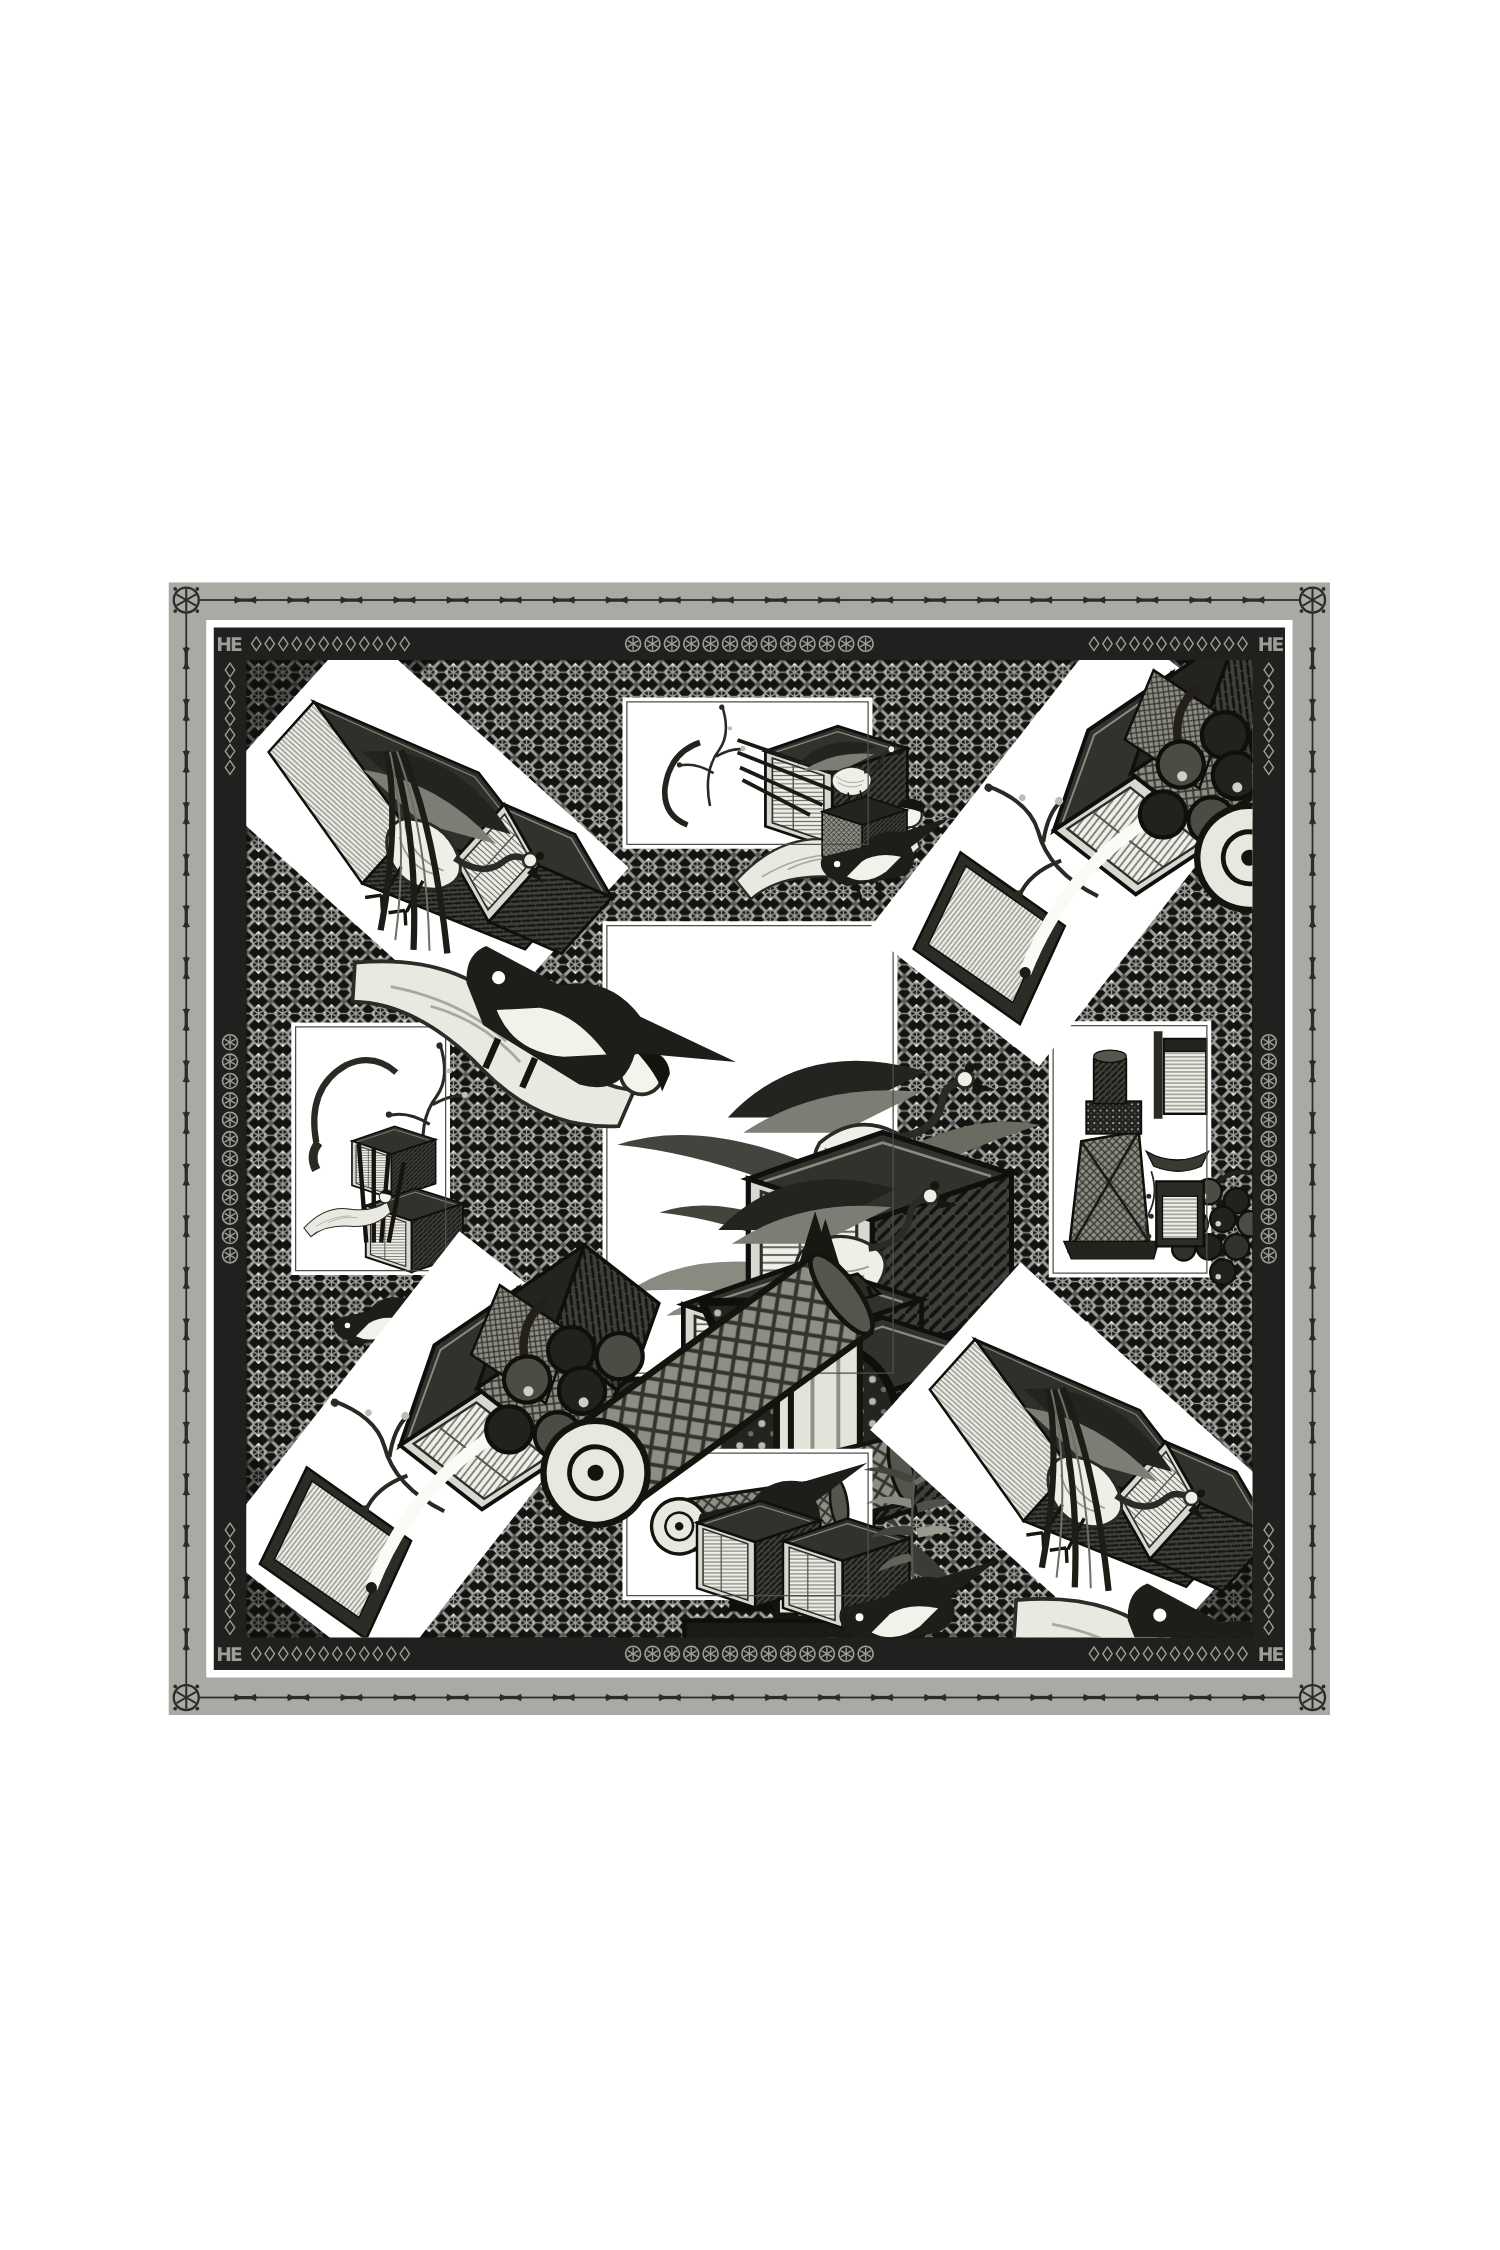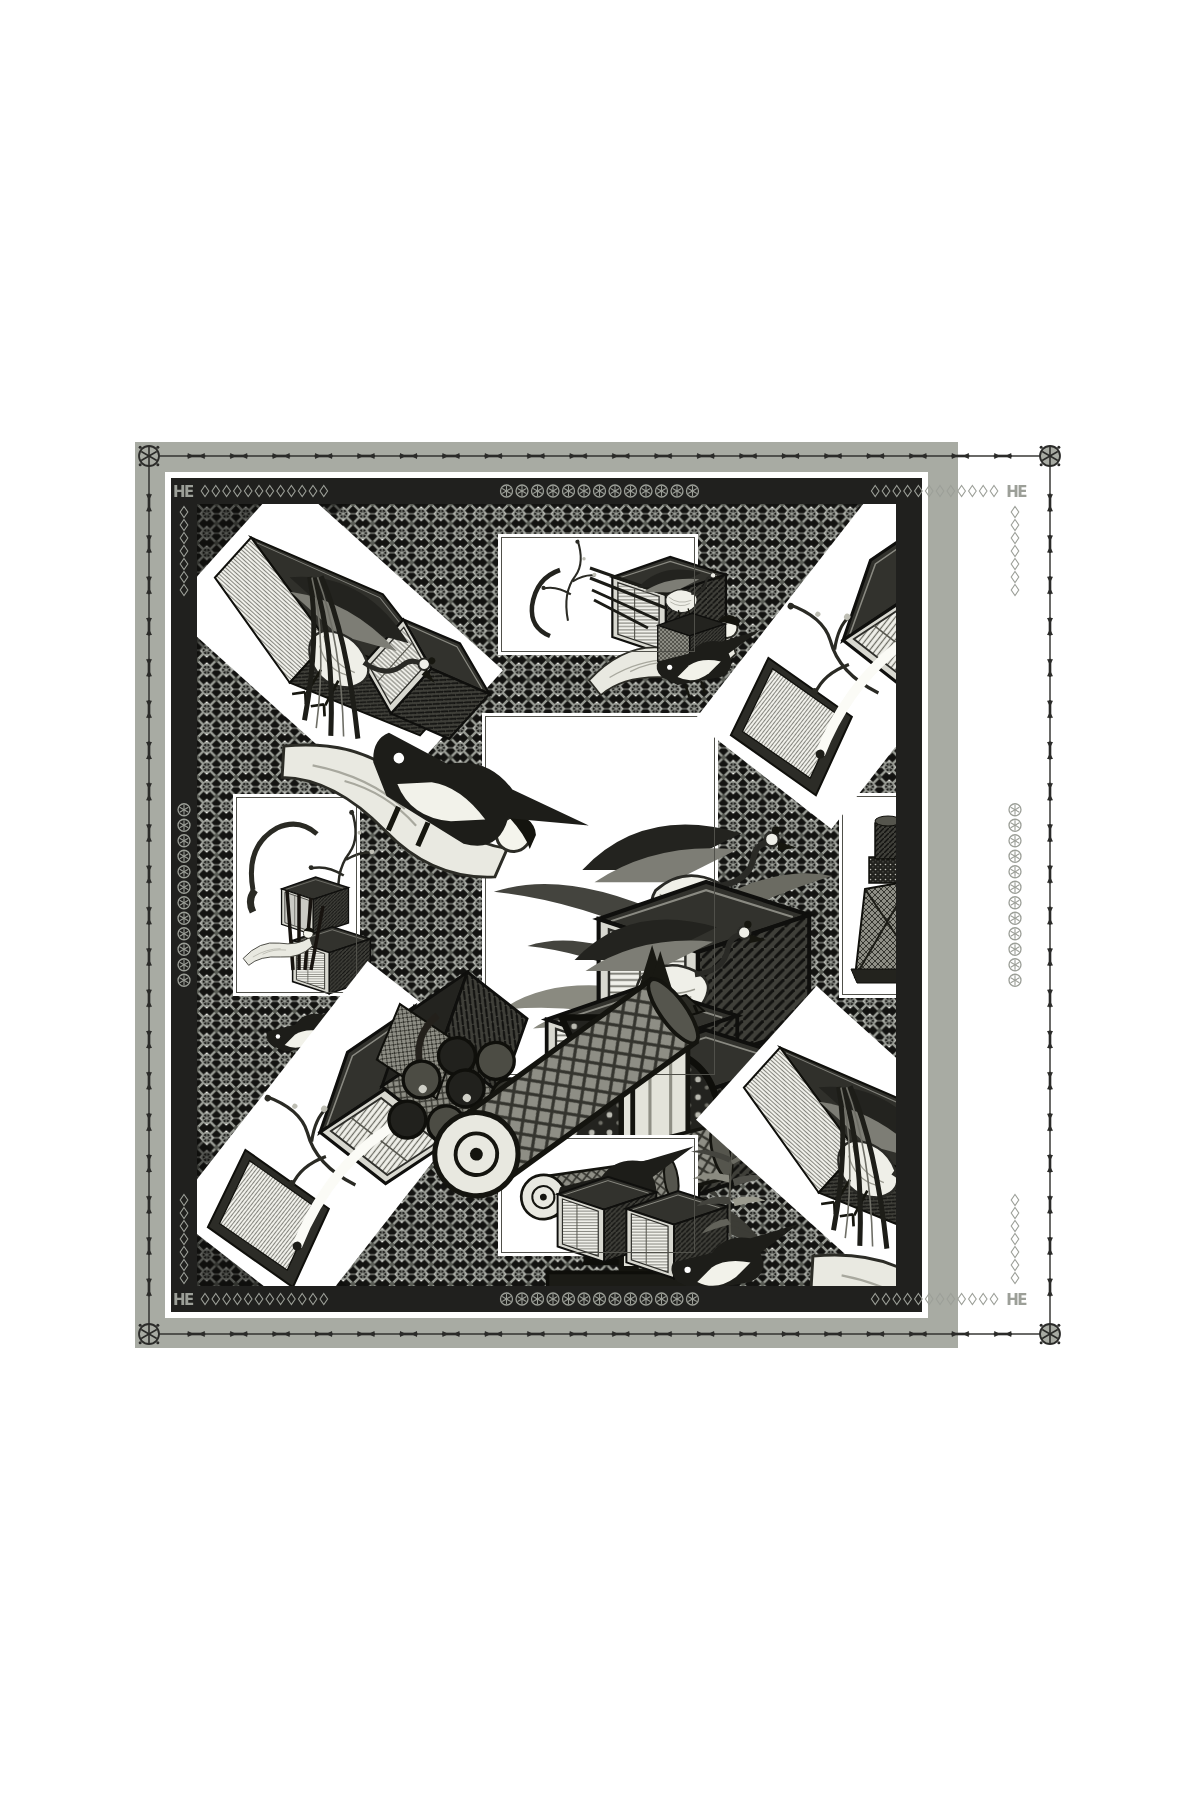--- a/index.html
+++ b/index.html
@@ -1,18 +1,18 @@
 <!DOCTYPE html>
 <html><head>
 <meta charset="utf-8">
 <style>
   html,body{margin:0;padding:0;background:#ffffff;}
   .canvas{position:relative;width:1200px;height:1800px;background:var(--paper,#fff);overflow:hidden;
           font-family:"DejaVu Sans", sans-serif;}
-  .scarf{position:absolute;left:135px;top:442px;width:823px;height:906px;background:var(--outer-band);}
+  .scarf{position:absolute;left:135px;top:466px;width:929px;height:906px;background:var(--outer-band);}
   .abs{position:absolute;inset:0;}
   .abs svg{position:absolute;left:0;top:0;}
   .gap-ring{position:absolute;inset:30px;background:var(--paper);}
   .black-band{position:absolute;inset:36px;background:var(--black-band);}
   .field{position:absolute;inset:62px;overflow:hidden;background:var(--lattice-bg);}
   .panel{position:absolute;background:var(--paper);}
   .panel.framed::before{content:"";position:absolute;inset:3px;border:1.3px solid #50504a;pointer-events:none;}
   .panel svg{display:block;overflow:visible;}
   #shared-defs{position:absolute;width:0;height:0;}
 </style>

